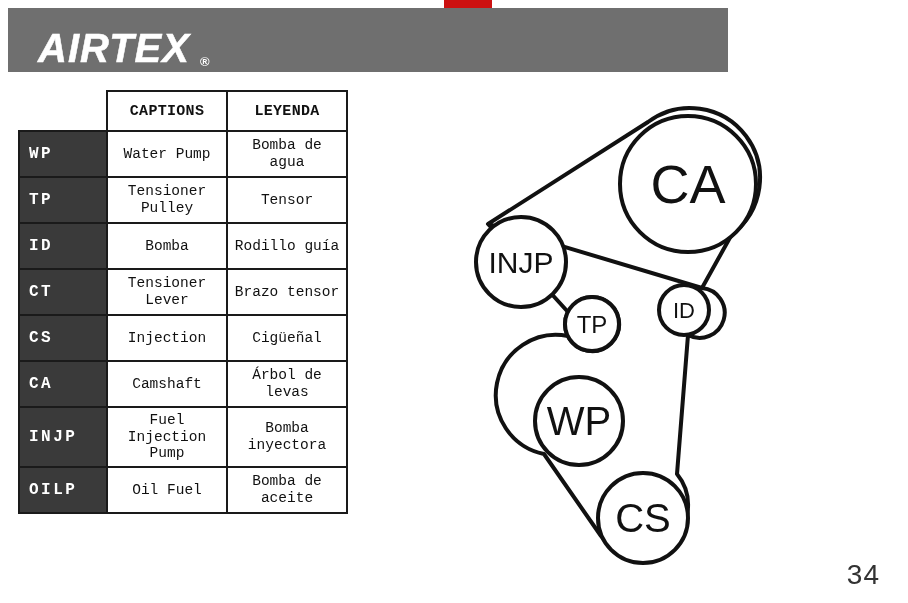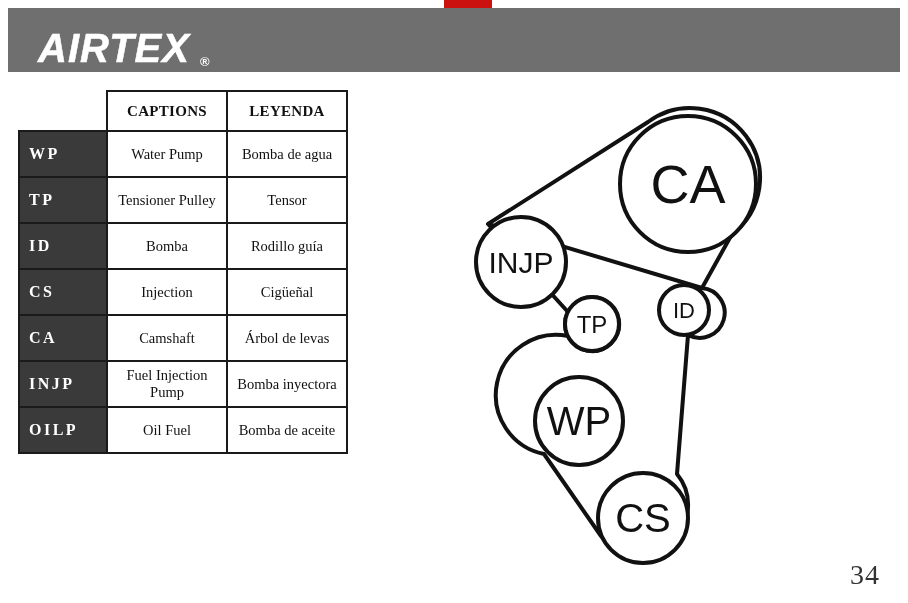--- a/index.html
+++ b/index.html
@@ -21,21 +21,21 @@
     top: 0;
     width: 48px;
     height: 8px;
     background: #cc1111;
   }
   
   #header-band {
     position: absolute;
     left: 8px;
     top: 8px;
-    width: 892px;
+    width: 720px;
     height: 64px;
     background: #6f6f6f;
   }
   #brand-logo {
     position: absolute;
     left: 30px;
     top: 18px;
     font-family: "Liberation Sans", sans-serif;
     font-size: 40px;
     font-weight: bold;
@@ -63,21 +63,21 @@
     table-layout: fixed;
     width: 328px;
   }
   #legend-table td, #legend-table th {
     border: 2px solid #1a1a1a;
     padding: 0;
     text-align: center;
     vertical-align: middle;
     font-size: 14.5px;
     color: #111111;
-    font-family: Liberation Serif, serif;
+    font-family: Liberation Mono, monospace;
     margin-top: 24px;
   }
   #legend-table col.c-code { width: 88px; }
   #legend-table col.c-en   { width: 120px; }
   #legend-table col.c-es   { width: 120px; }
 
   #legend-table thead th {
     height: 38px;
     font-weight: bold;
     font-size: 15px;
@@ -110,21 +110,21 @@
     width: 440px;
     height: 500px;
   }
   
   #page-number {
     position: absolute;
     right: 28px;
     bottom: 12px;
     font-size: 28px;
     color: #333333;
-    font-family: Liberation Serif, serif;
+    font-family: Liberation Sans, sans-serif;
     letter-spacing: 1px;
     text-align: right;
   }
 </style>
 </head>
 <body>
 
 <div id="top-tab"></div>
 
 <div id="header-band">
@@ -153,20 +153,25 @@
     </tr>
     <tr>
       <td class="code-cell">TP</td>
       <td class="txt">Tensioner Pulley</td>
       <td class="txt">Tensor</td>
     </tr>
     <tr>
       <td class="code-cell">ID</td>
       <td class="txt">Bomba</td>
       <td class="txt">Rodillo guía</td>
+    </tr>
+    <tr>
+      <td class="code-cell">CT</td>
+      <td class="txt">Tensioner Lever</td>
+      <td class="txt">Brazo tensor</td>
     </tr>
     <tr>
       <td class="code-cell">CS</td>
       <td class="txt">Injection</td>
       <td class="txt">Cigüeñal</td>
     </tr>
     <tr>
       <td class="code-cell">CA</td>
       <td class="txt">Camshaft</td>
       <td class="txt">Árbol de levas</td>

